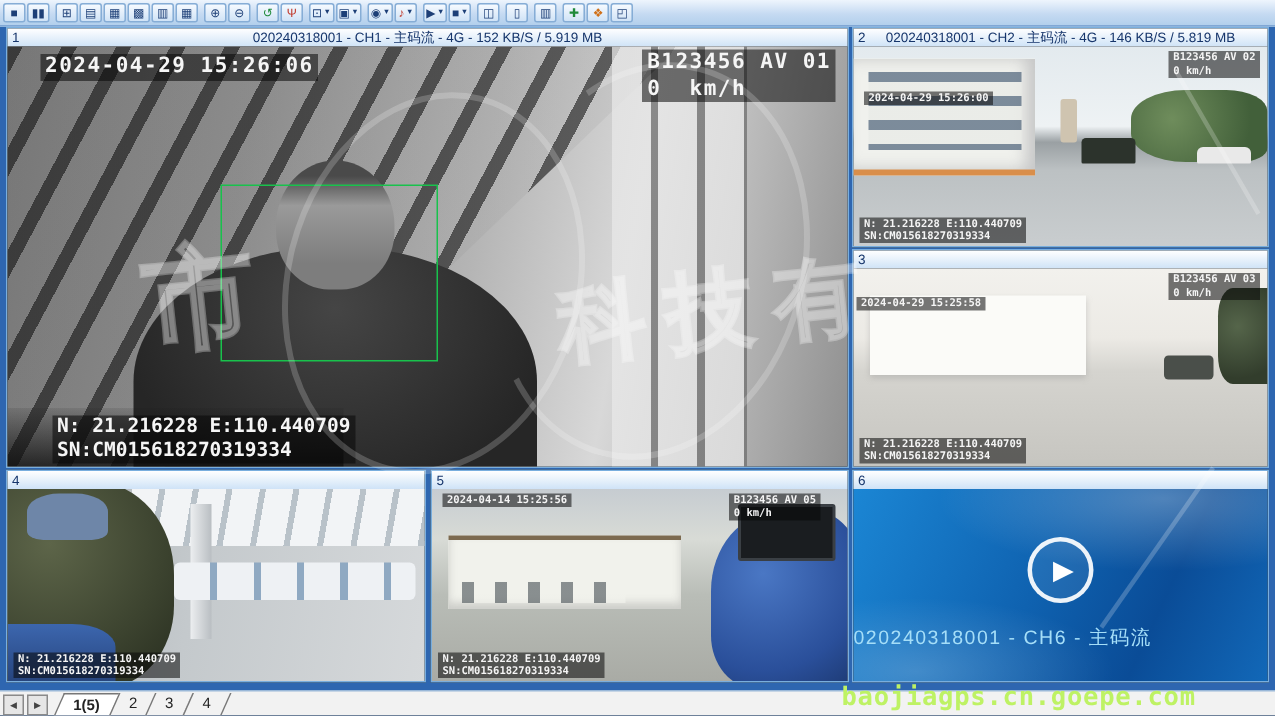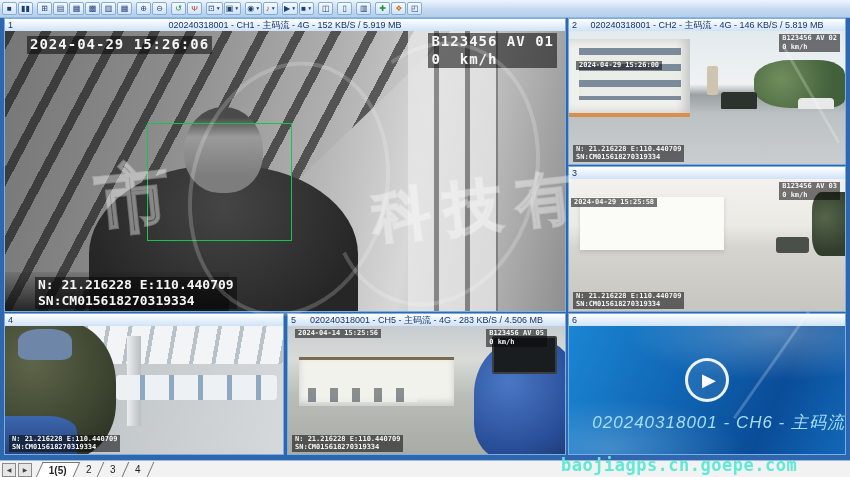--- a/index.html
+++ b/index.html
@@ -80,28 +80,28 @@
     background:radial-gradient(circle at 35% 35%,#4a77c4,#2a4f9a 65%,#1d3a74 95%);}
   .b5-monitor{right:3%;top:8%;width:22%;height:26%;background:#1a1d20;border:2px solid #3a3f44;border-radius:2px;}
   
   .scene6{background:
     radial-gradient(130% 90% at 75% 5%,rgba(255,255,255,.28),transparent 42%),
     radial-gradient(100% 80% at 15% 95%,rgba(255,255,255,.20),transparent 48%),
     linear-gradient(115deg,#1b86d4 0%,#0f62b0 45%,#0a4c97 72%,#1268b8 100%);}
   .play{left:50%;top:42%;transform:translate(-50%,-50%);width:44px;height:44px;border:3px solid rgba(255,255,255,.92);
     border-radius:50%;display:flex;align-items:center;justify-content:center;color:#fff;font-size:18px;
     padding-left:4px;box-sizing:border-box;cursor:pointer;background:rgba(255,255,255,.08);}
-  .offline-label{left:0;right:0;bottom:16%;text-align:right;color:#a5def8;font-size:17px;letter-spacing:1px;font-style:italic;}
+  .offline-label{left:0;right:0;bottom:16%;text-align:left;color:#a5def8;font-size:13px;letter-spacing:1px;}
   
   .wm-layer{position:absolute;inset:0;pointer-events:none;z-index:40;}
   .wm-cn{position:absolute;font-weight:bold;color:rgba(255,255,255,.16);
     -webkit-text-stroke:2px rgba(255,255,255,.30);transform:rotate(-6deg);}
   .wm-arc{position:absolute;border:4px solid rgba(255,255,255,.20);border-radius:50%;}
   .wm-line{position:absolute;background:rgba(255,255,255,.22);}
-  .wm-site{position:absolute;left:561px;bottom:2px;z-index:60;color:#5eead4;
+  .wm-site{position:absolute;left:561px;bottom:2px;z-index:60;color:#bef264;
     font:bold 17px "DejaVu Sans Mono",monospace;letter-spacing:.5px;pointer-events:none;}
   
   .tabbar{position:absolute;left:0;right:0;top:460px;height:17px;background:#f2f2f2;
     border-top:1px solid #9ab8d8;display:flex;align-items:center;z-index:50;}
   .tnav{width:12px;height:12px;margin-left:2px;border:1px solid #8a8a8a;background:#e6e6e6;
     font-size:6px;color:#444;display:flex;align-items:center;justify-content:center;cursor:pointer;}
   .tabs{display:flex;margin-left:8px;height:16px;}
   .tab{transform:skewX(-24deg);border-left:1px solid #777;border-right:1px solid #777;
     padding:0 9px;height:15px;line-height:15px;font-size:10px;color:#222;cursor:pointer;margin-left:-1px;background:#f2f2f2;}
   .tab>span{display:inline-block;transform:skewX(24deg);}
@@ -249,21 +249,20 @@
       <div class="shape b4-buses"></div>
       <div class="shape b4-person"></div>
       <div class="shape b4-seat"></div>
       <div class="osd osd-sm" style="left:4px;bottom:2px;"><div>N: 21.216228 E:110.440709</div><div>SN:CM015618270319334</div></div>
     </div>
   </div>
 
   <div class="panel" style="left:287px;top:313px;width:279px;height:142px;">
     <div class="phead">
       <span class="pnum">5</span>
-      <span>020240318001 - CH5 - 主码流 - 4G - 283 KB/S / 4.506 MB</span>
     </div>
     <div class="scene scene5">
       <div class="shape b5-building"></div>
       <div class="shape b5-seat"></div>
       <div class="shape b5-monitor"></div>
       <div class="osd osd-sm" style="left:7px;top:3px;">2024-04-14 15:25:56</div>
       <div class="osd osd-sm" style="right:18px;top:3px;"><div>B123456 AV 05</div><div>0 km/h</div></div>
       <div class="osd osd-sm" style="left:4px;bottom:2px;"><div>N: 21.216228 E:110.440709</div><div>SN:CM015618270319334</div></div>
     </div>
   </div>

